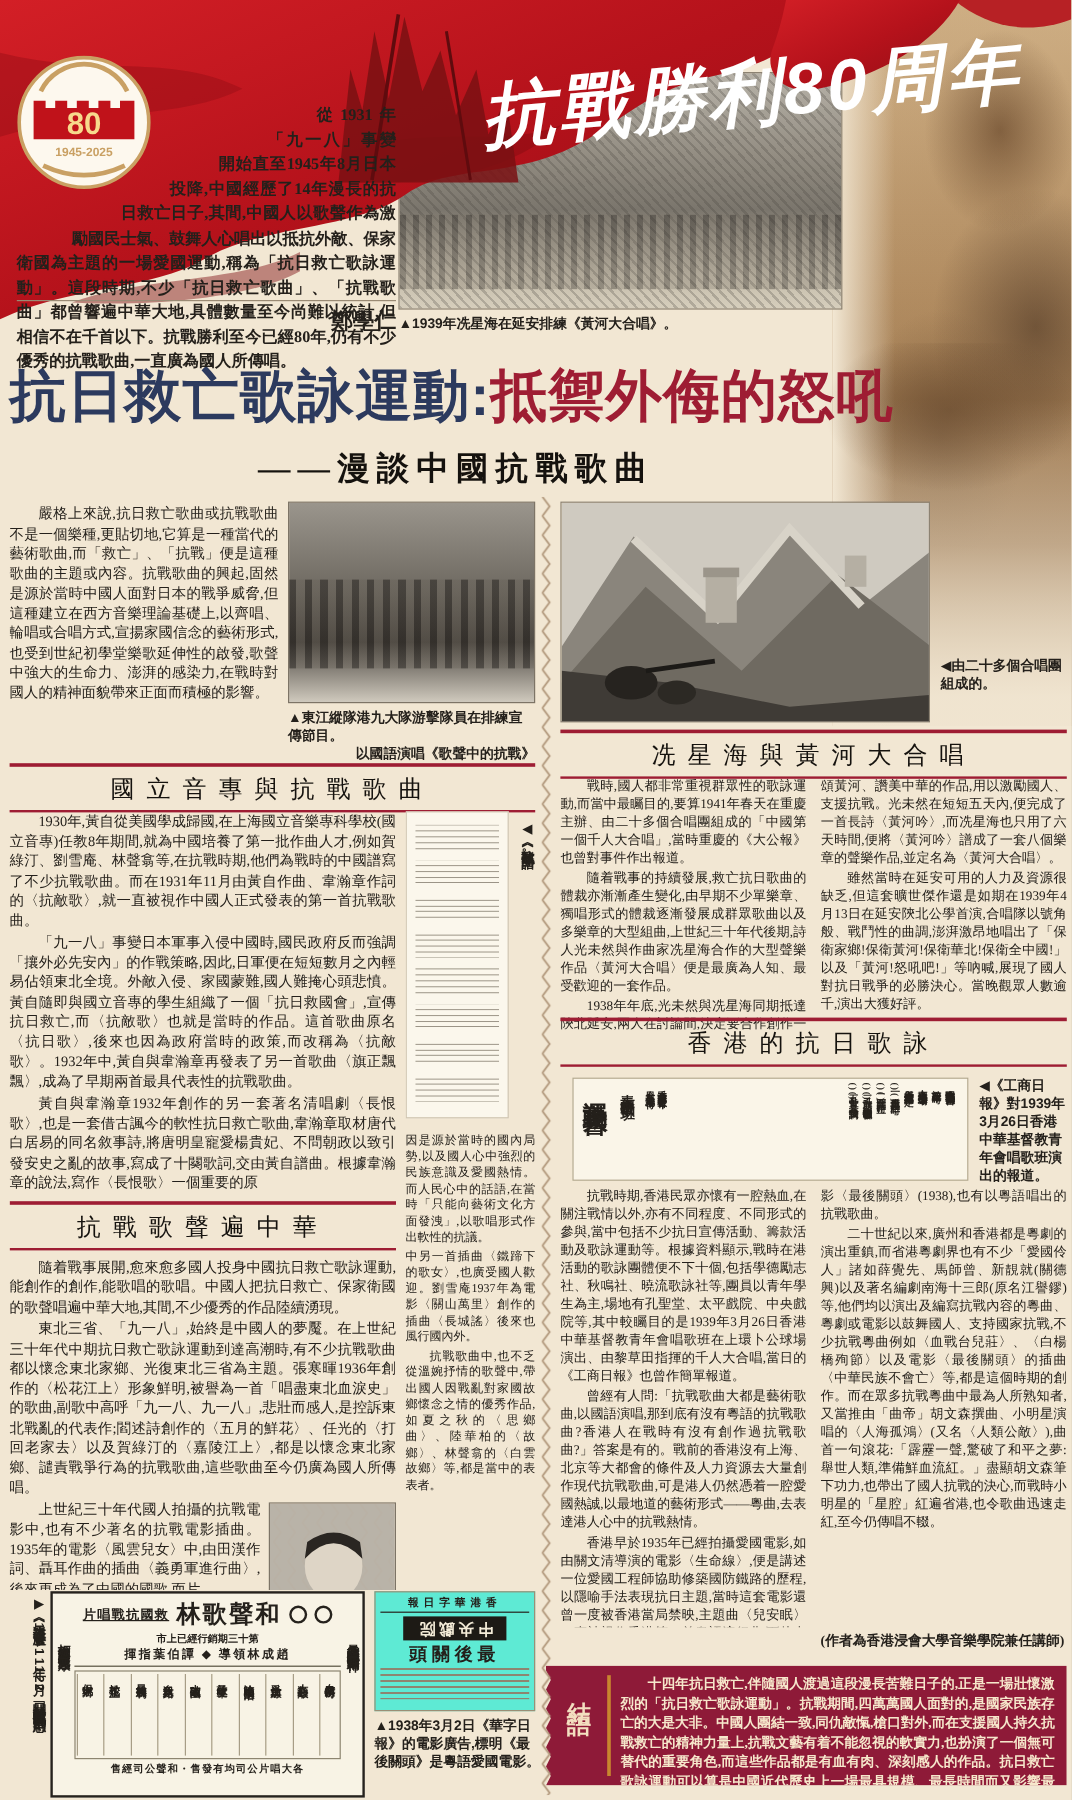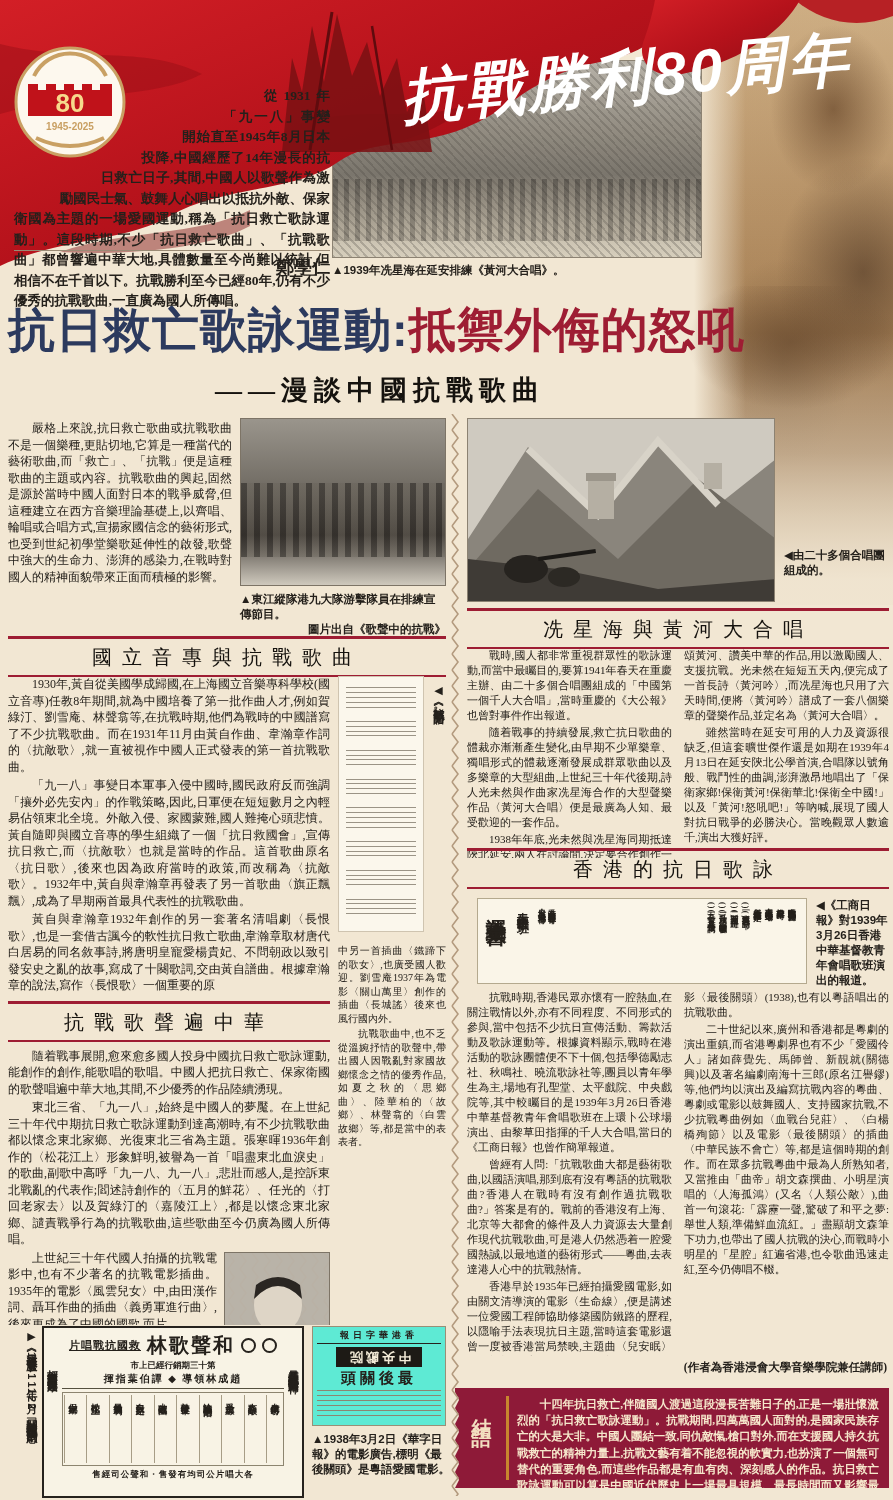--- a/index.html
+++ b/index.html
@@ -206,21 +206,21 @@
         <polyline points="3,0 9,8 3,16" fill="none" stroke="#b39a7e" stroke-width="1.6"></polyline>
       </pattern>
     </defs>
     <rect width="12" height="1082" fill="url(#zz)"></rect>
   </svg>
 
   <div class="abs bt bt12" id="lz-open">嚴格上來說,抗日救亡歌曲或抗戰歌曲不是一個樂種,更貼切地,它算是一種當代的藝術歌曲,而「救亡」、「抗戰」便是這種歌曲的主題或內容。抗戰歌曲的興起,固然是源於當時中國人面對日本的戰爭威脅,但這種建立在西方音樂理論基礎上,以齊唱、輪唱或合唱方式,宣揚家國信念的藝術形式,也受到世紀初學堂樂歌延伸性的啟發,歌聲中強大的生命力、澎湃的感染力,在戰時對國人的精神面貌帶來正面而積極的影響。</div>
   <div class="abs" id="lz-ph1"></div>
   <div class="abs" id="lz-ph1cap">
     <div class="cap">▲東江縱隊港九大隊游擊隊員在排練宣傳節目。</div>
-    <div class="cap" style="text-align:right">圖片出自《歌聲中的抗戰》</div>
+    <div class="cap" style="text-align:right">以國語演唱《歌聲中的抗戰》</div>
   </div>
 
   <div class="abs sechead" id="lz-sec1head">國立音專與抗戰歌曲</div>
 
   <div class="abs" id="lz-colA">
     <p class="bt bt12">1930年,黃自從美國學成歸國,在上海國立音樂專科學校(國立音專)任教8年期間,就為中國培養了第一批作曲人才,例如賀綠汀、劉雪庵、林聲翕等,在抗戰時期,他們為戰時的中國譜寫了不少抗戰歌曲。而在1931年11月由黃自作曲、韋瀚章作詞的〈抗敵歌〉,就一直被視作中國人正式發表的第一首抗戰歌曲。</p>
     <p class="bt bt12">「九一八」事變日本軍事入侵中國時,國民政府反而強調「攘外必先安內」的作戰策略,因此,日軍便在短短數月之內輕易佔領東北全境。外敵入侵、家國蒙難,國人難掩心頭悲憤。黃自隨即與國立音專的學生組織了一個「抗日救國會」,宣傳抗日救亡,而〈抗敵歌〉也就是當時的作品。這首歌曲原名〈抗日歌〉,後來也因為政府當時的政策,而改稱為〈抗敵歌〉。1932年中,黃自與韋瀚章再發表了另一首歌曲〈旗正飄飄〉,成為了早期兩首最具代表性的抗戰歌曲。</p>
     <p class="bt bt12">黃自與韋瀚章1932年創作的另一套著名清唱劇〈長恨歌〉,也是一套借古諷今的軟性抗日救亡歌曲,韋瀚章取材唐代白居易的同名敘事詩,將唐明皇寵愛楊貴妃、不問朝政以致引發安史之亂的故事,寫成了十闋歌詞,交由黃自譜曲。根據韋瀚章的說法,寫作〈長恨歌〉一個重要的原</p>
     <div class="sechead">抗戰歌聲遍中華</div>
     <p class="bt bt12">隨着戰事展開,愈來愈多國人投身中國抗日救亡歌詠運動,能創作的創作,能歌唱的歌唱。中國人把抗日救亡、保家衛國的歌聲唱遍中華大地,其間,不少優秀的作品陸續湧現。</p>
@@ -241,20 +241,21 @@
     <p class="bt bt12">上世紀三十年代國人拍攝的抗戰電影中,也有不少著名的抗戰電影插曲。1935年的電影〈風雲兒女〉中,由田漢作詞、聶耳作曲的插曲〈義勇軍進行曲〉,後來更成為了中國的國歌,而片</p>
   </div>
 
   <div class="abs" id="lz-colB">
     <div id="score">
       <div class="sheet">
           <div class="staves"></div>
         </div>
       <div class="scap vrl">◀《抗敵歌》曲譜。</div>
     </div>
+    <p class="bt bt10 noind">因是源於當時的國內局勢,以及國人心中強烈的民族意識及愛國熱情。而人民心中的話語,在當時「只能向藝術文化方面發洩」,以歌唱形式作出軟性的抗議。</p>
     <p class="bt bt10 noind">中另一首插曲〈鐵蹄下的歌女〉,也廣受國人歡迎。劉雪庵1937年為電影〈關山萬里〉創作的插曲〈長城謠〉後來也風行國內外。</p>
     <p class="bt bt10">抗戰歌曲中,也不乏從溫婉抒情的歌聲中,帶出國人因戰亂對家國故鄉懷念之情的優秀作品,如夏之秋的〈思鄉曲〉、陸華柏的〈故鄉〉、林聲翕的〈白雲故鄉〉等,都是當中的表表者。</p>
   </div>
 
   <div class="abs vrl" id="ad-vcap">▶《大公報》香港版1941年11月22日關於「救國抗戰唱片」的消息。</div>
 
   <div id="record-ad">
     <div class="slog slogL vrl">打倒賣國漢奸・喚起沉迷民眾</div>
     <div class="slog slogR vrl">暴露敵寇殘酷・表揚愛國精神</div>
     <div class="brandrow">

